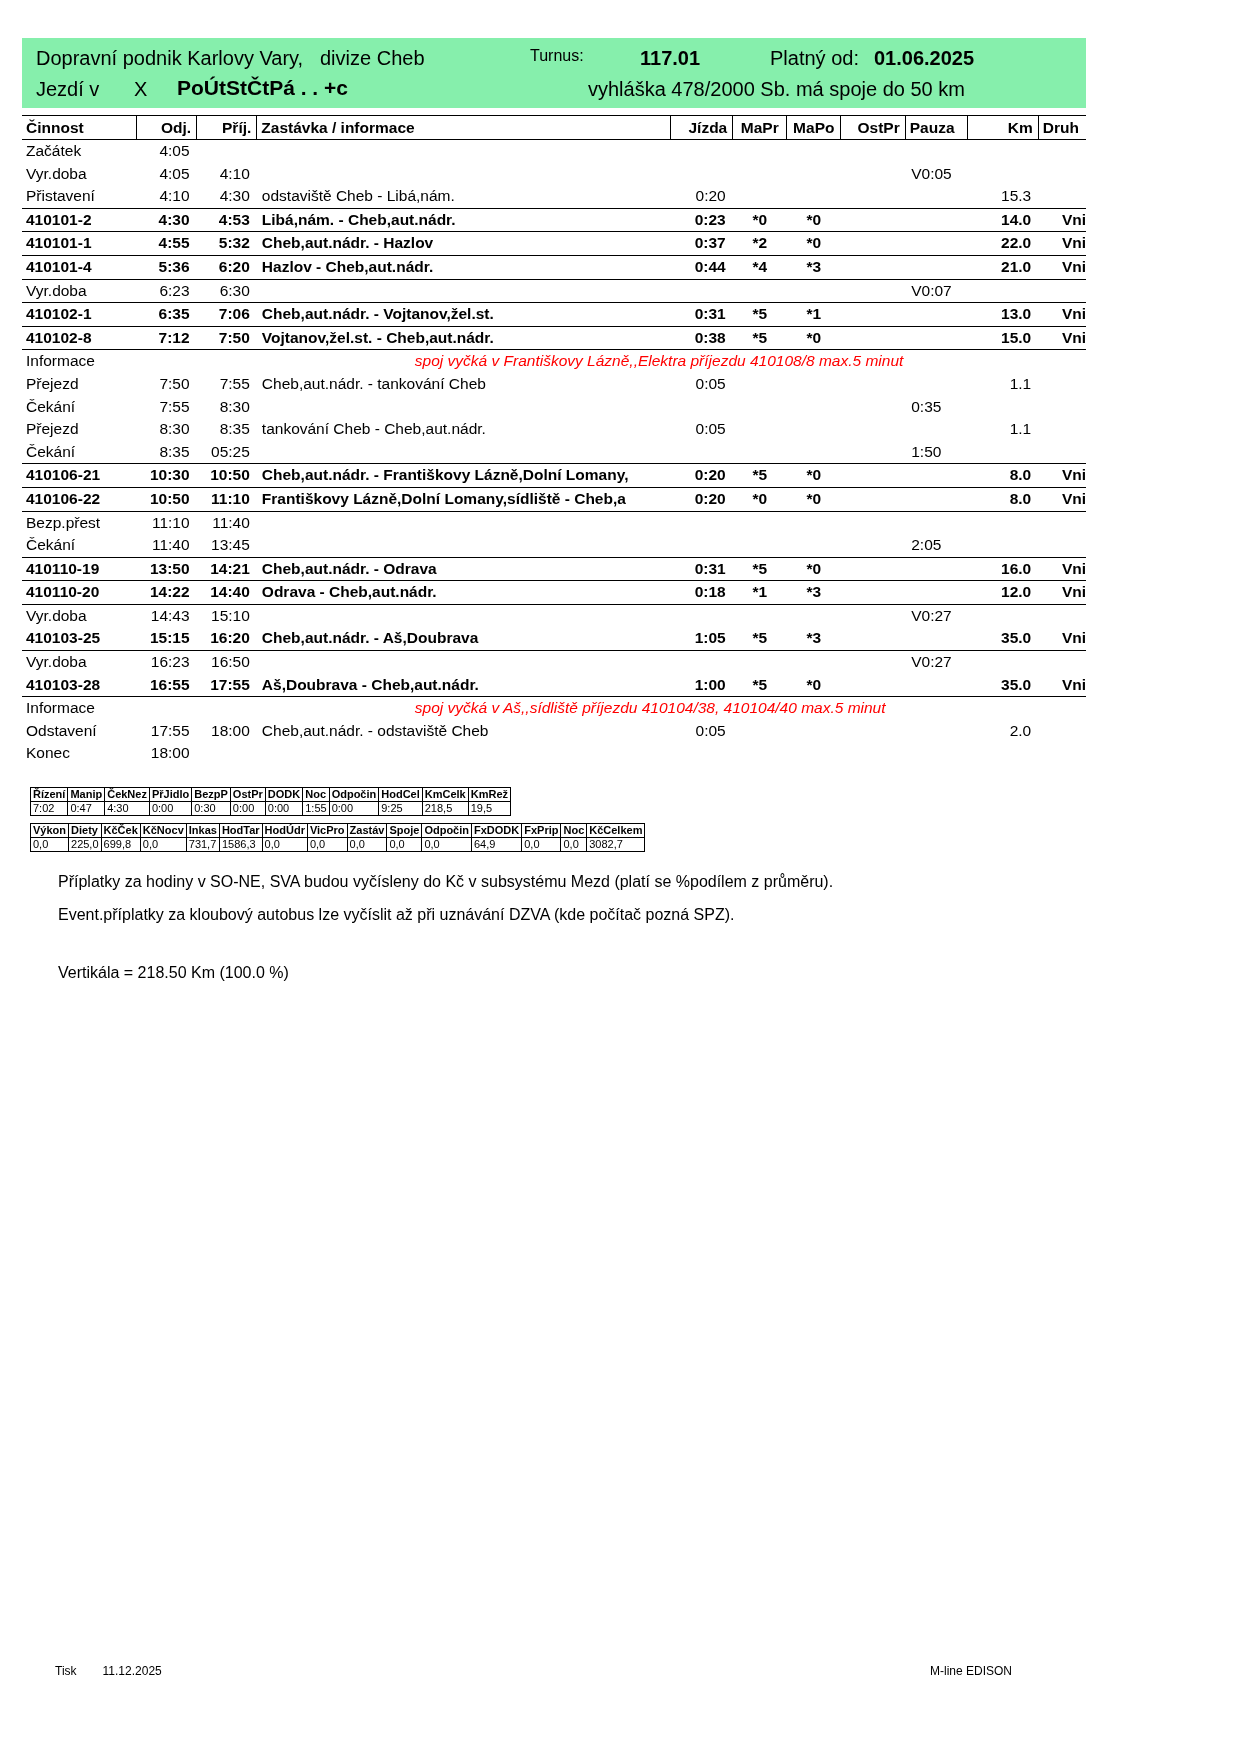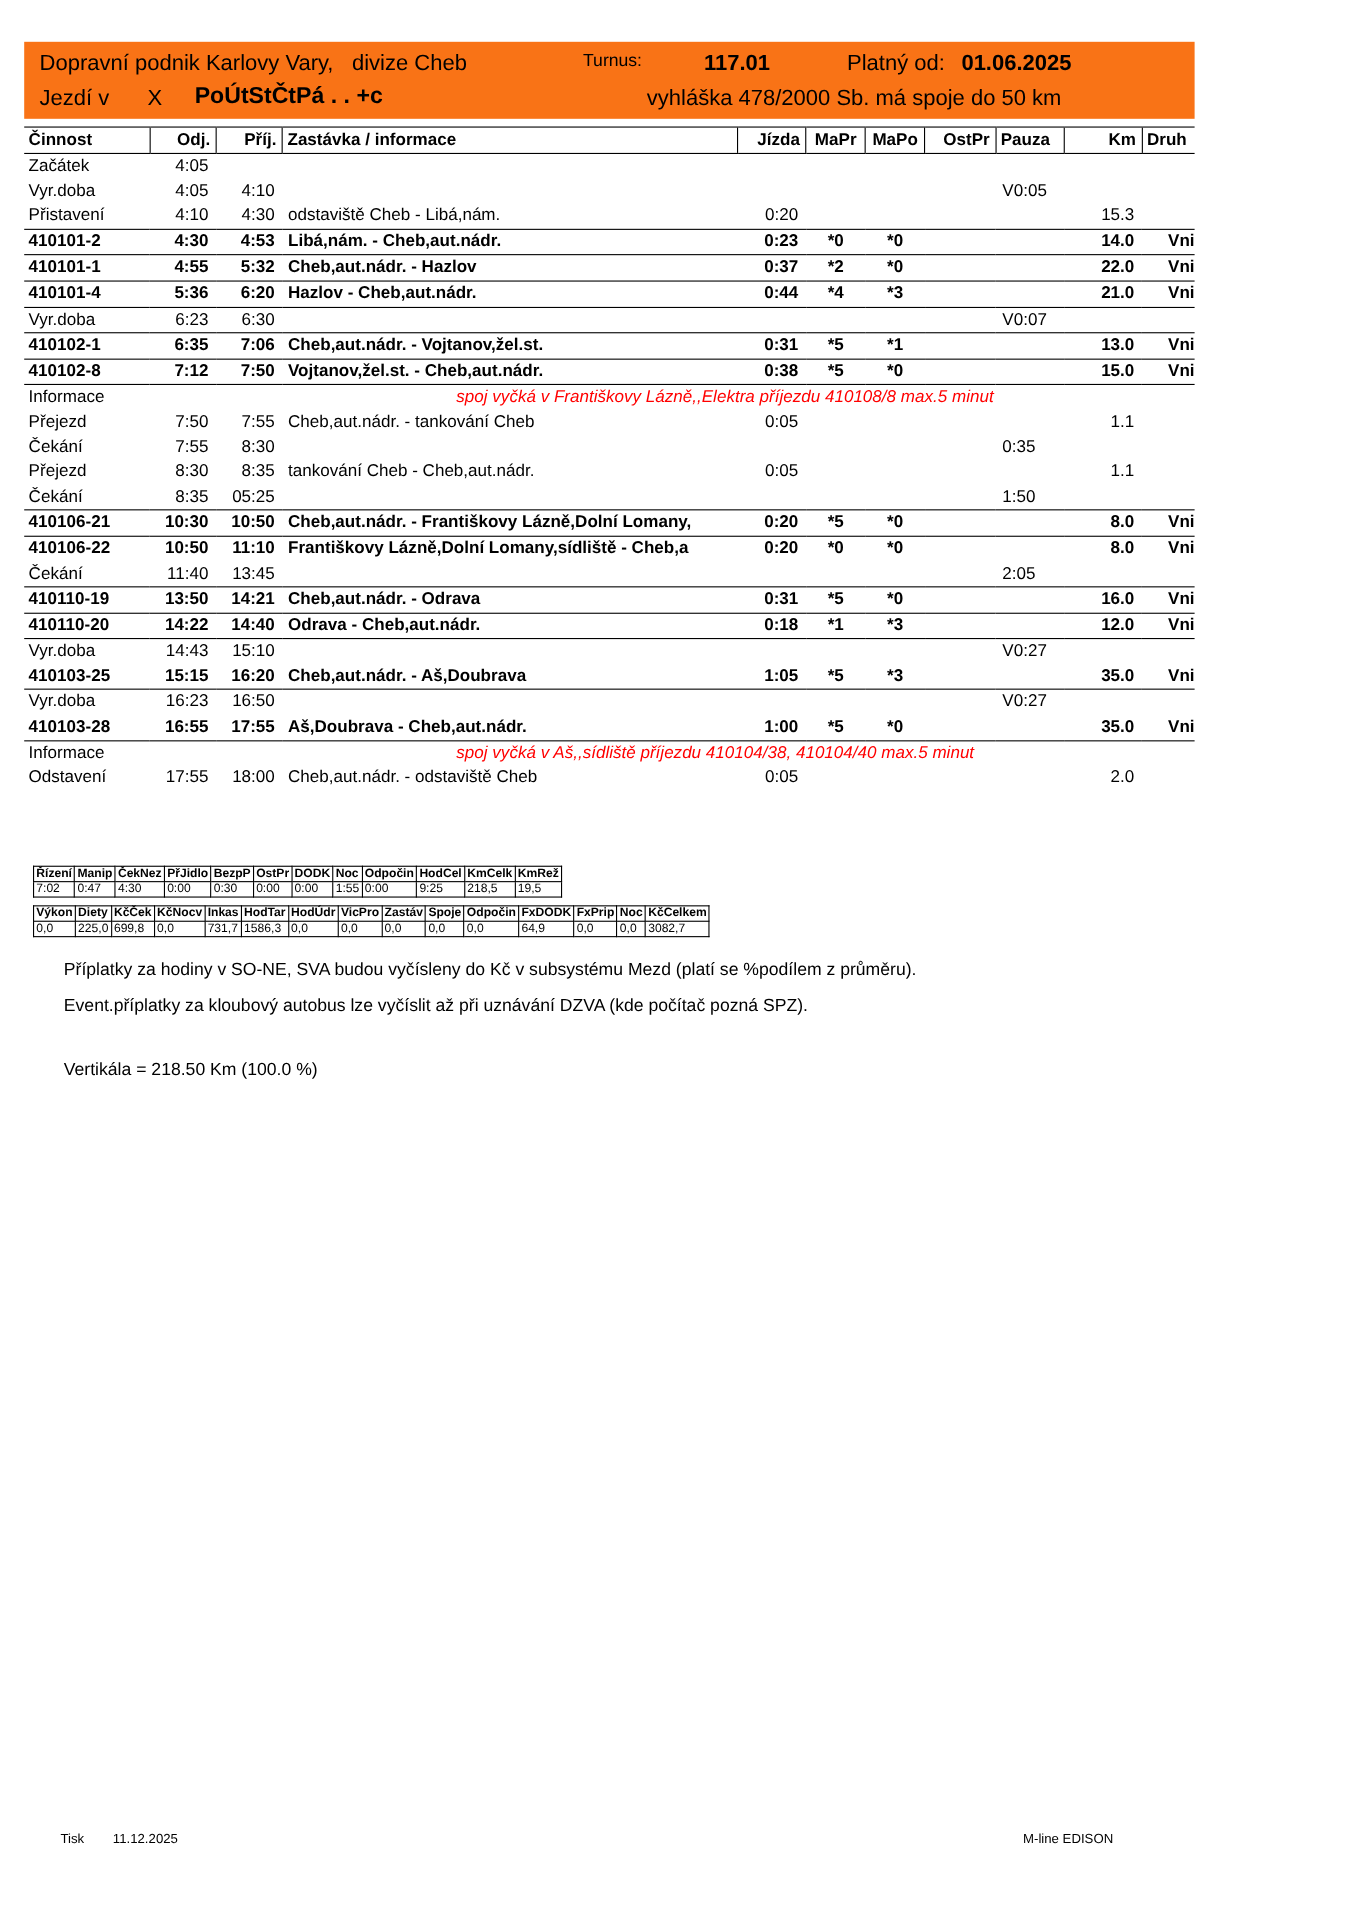--- a/index.html
+++ b/index.html
@@ -21,21 +21,21 @@
     height: 1754px;
   }
 
   
   .header-band {
     position: absolute;
     left: 22px;
     top: 38px;
     width: 1064px;
     height: 70px;
-    background: #f97316;
+    background: #86efac;
   }
   .hdr-row {
     position: absolute;
     left: 0;
     width: 100%;
     height: 30px;
   }
   .hdr-row-1 { top: 9px; }
   .hdr-row-2 { top: 40px; }
   .hdr-cell { position: absolute; white-space: pre; }
@@ -403,20 +403,33 @@
           <td class="c-prij">11:10</td>
           <td class="c-zast">Františkovy Lázně,Dolní Lomany,sídliště - Cheb,a</td>
           <td class="c-jizda">0:20</td>
           <td class="c-mapr">*0</td>
           <td class="c-mapo">*0</td>
           <td class="c-ostpr"></td>
           <td class="c-pauza"></td>
           <td class="c-km">8.0</td>
           <td class="c-druh">Vni</td>
         </tr>
+        <tr class="rule-top">
+          <td class="c-cinnost">Bezp.přest</td>
+          <td class="c-odj">11:10</td>
+          <td class="c-prij">11:40</td>
+          <td class="c-zast"></td>
+          <td class="c-jizda"></td>
+          <td class="c-mapr"></td>
+          <td class="c-mapo"></td>
+          <td class="c-ostpr"></td>
+          <td class="c-pauza"></td>
+          <td class="c-km"></td>
+          <td class="c-druh"></td>
+        </tr>
         <tr class="">
           <td class="c-cinnost">Čekání</td>
           <td class="c-odj">11:40</td>
           <td class="c-prij">13:45</td>
           <td class="c-zast"></td>
           <td class="c-jizda"></td>
           <td class="c-mapr"></td>
           <td class="c-mapo"></td>
           <td class="c-ostpr"></td>
           <td class="c-pauza">2:05</td>
@@ -518,20 +531,33 @@
           <td class="c-cinnost">Odstavení</td>
           <td class="c-odj">17:55</td>
           <td class="c-prij">18:00</td>
           <td class="c-zast">Cheb,aut.nádr. - odstaviště Cheb</td>
           <td class="c-jizda">0:05</td>
           <td class="c-mapr"></td>
           <td class="c-mapo"></td>
           <td class="c-ostpr"></td>
           <td class="c-pauza"></td>
           <td class="c-km">2.0</td>
+          <td class="c-druh"></td>
+        </tr>
+        <tr class="">
+          <td class="c-cinnost">Konec</td>
+          <td class="c-odj">18:00</td>
+          <td class="c-prij"></td>
+          <td class="c-zast"></td>
+          <td class="c-jizda"></td>
+          <td class="c-mapr"></td>
+          <td class="c-mapo"></td>
+          <td class="c-ostpr"></td>
+          <td class="c-pauza"></td>
+          <td class="c-km"></td>
           <td class="c-druh"></td>
         </tr>
       </tbody>
   </table>
 
   <table class="mini mini1">
     <thead>
         <tr id="sum1-head">
           <th>Řízení</th>
           <th>Manip</th>

